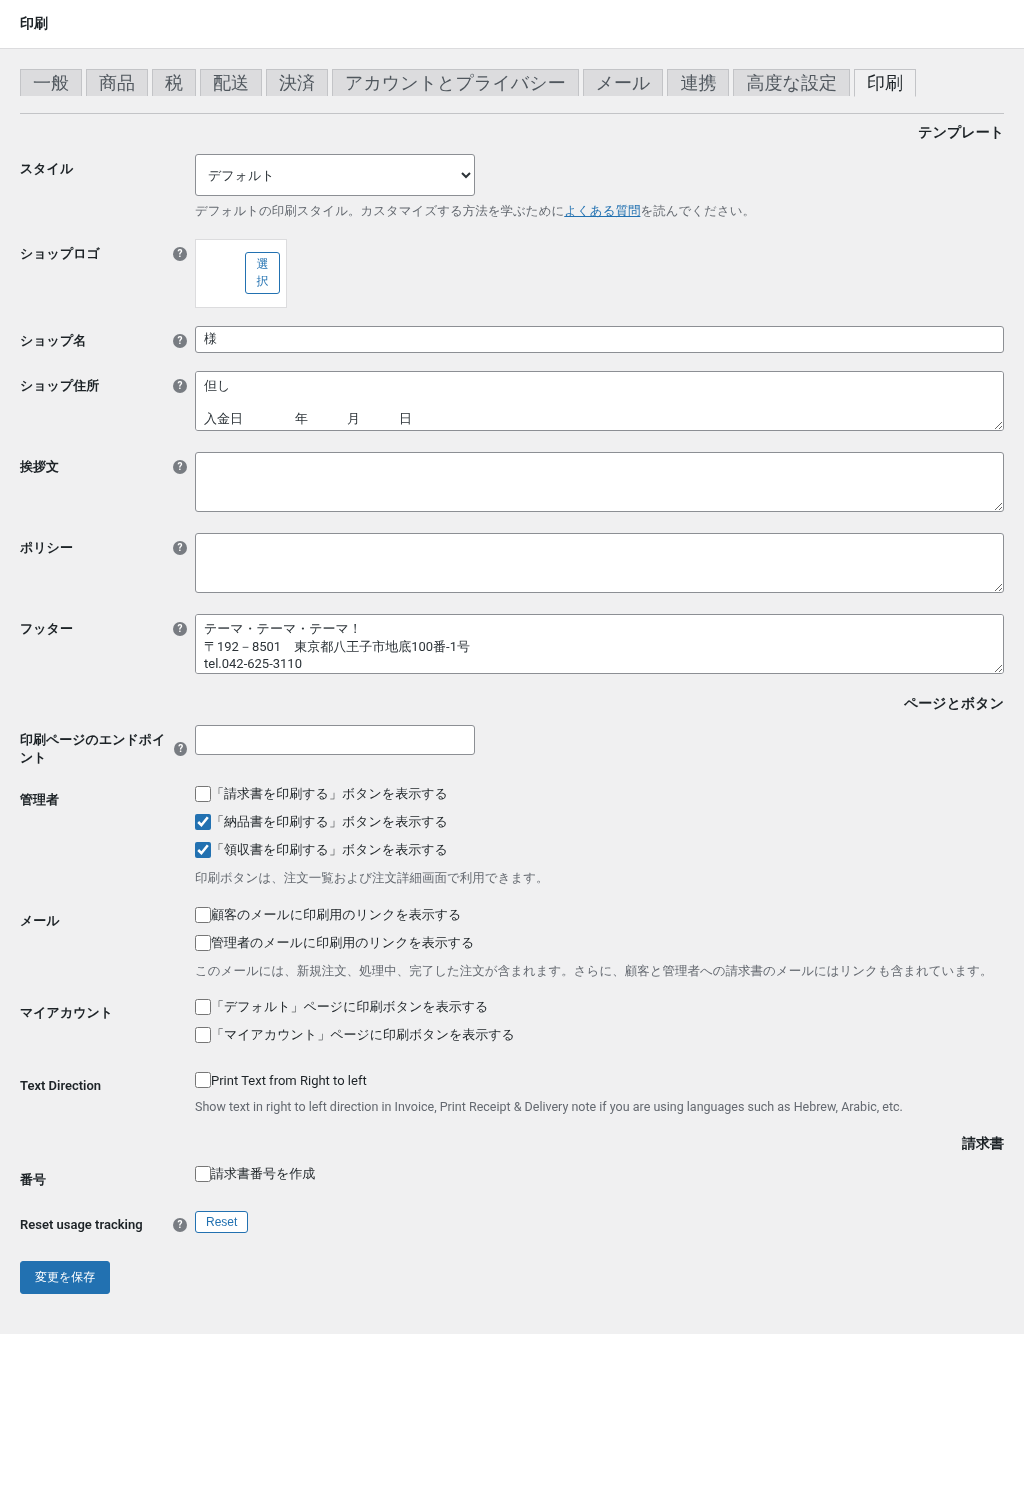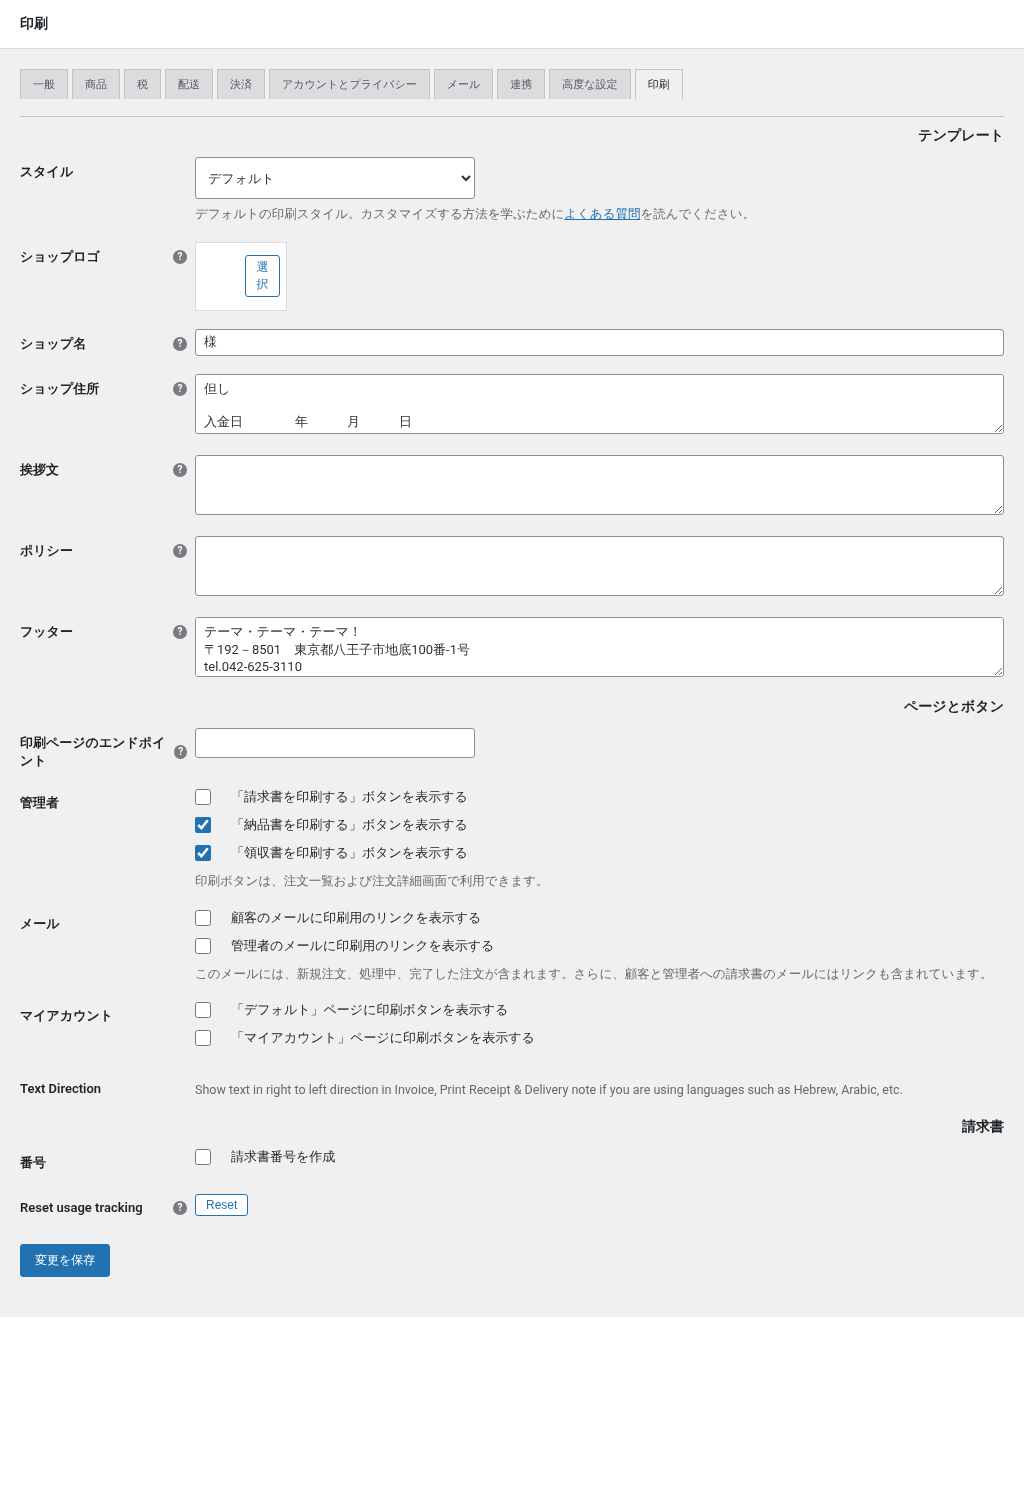--- a/index.html
+++ b/index.html
@@ -1,40 +1,40 @@
 <!DOCTYPE html>
 <html><head>
 <meta charset="utf-8">
 <style>
   * { box-sizing: border-box; margin: 0; padding: 0; }
   body { font-family: -apple-system, BlinkMacSystemFont, "Segoe UI", Roboto, sans-serif; font-size: 13px; color: #1d2327; background: #fff; width: 1024px; }
   .header { padding: 15px 20px; border-bottom: 1px solid #dcdcde; background: #fff; }
   .header h1 { font-size: 14px; font-weight: 600; }
   .content-wrap { background: #f0f0f1; padding: 20px 20px 40px 20px; }
   .tabs { display: flex; gap: 4px; margin-bottom: 18px; }
-  .tab { background: #dcdcde; border: 1px solid #c3c4c7; padding: 7px 12px; font-size: 11px; color: #50575e; cursor: pointer; border-bottom: none; }
+  .tab { background: #dcdcde; border: 1px solid #c3c4c7; padding: 1px 12px; font-size: 18px; color: #50575e; cursor: pointer; border-bottom: none; }
   .tab.active { background: #f0f0f1; border-bottom: 1px solid #f0f0f1; color: #1d2327; margin-bottom: -1px; }
   .tab-border { border-bottom: 1px solid #c3c4c7; margin-top: -1px; }
   h2.section { font-size: 14px; font-weight: 600; margin: 10px 0 12px 0; text-align: right; }
   .intro { font-size: 12.5px; margin-bottom: 22px; color: #3c434a; }
   .intro a, .help-text a { color: #2271b1; text-decoration: underline; }
   .form-row { display: flex; align-items: flex-start; margin-bottom: 18px; }
   .form-label { width: 175px; font-size: 13px; font-weight: 600; padding-top: 6px; display: flex; align-items: center; justify-content: space-between; padding-right: 8px; }
   .form-field { flex: 1; }
   .help-icon { display: inline-block; width: 14px; height: 14px; background: #787c82; color: #fff; border-radius: 50%; font-size: 10px; text-align: center; line-height: 14px; font-weight: bold; cursor: help; }
   select, input[type="text"], textarea { border: 1px solid #8c8f94; border-radius: 3px; padding: 5px 8px; font-size: 13px; background: #fff; font-family: inherit; color: #2c3338; }
   select { width: 280px; height: 42px; }
   input.full, textarea.full { width: 100%; }
   textarea.full { min-height: 60px; resize: vertical; }
   textarea.tall { min-height: 60px; }
   .help-text { font-size: 12.5px; color: #646970; margin-top: 6px; line-height: 1.5; }
   .logo-box { background: #fff; border: 1px solid #dcdcde; width: 92px; padding: 6px; display: flex; flex-direction: row; align-items: center; }
   .logo-preview { height: 55px; width: 100%; }
   .btn-outline { border: 1px solid #2271b1; color: #2271b1; background: #fff; padding: 3px 10px; font-size: 12px; border-radius: 3px; cursor: pointer; }
-  .checkbox-row { display: flex; align-items: center; gap: 20px; margin-bottom: 10px; font-size: 13px; }
+  .checkbox-row { display: flex; align-items: center; gap: 0; margin-bottom: 10px; font-size: 13px; }
   .checkbox-row input[type="checkbox"] { width: 16px; height: 16px; accent-color: #2271b1; cursor: pointer; }
   .btn-primary { background: #2271b1; color: #fff; border: 1px solid #2271b1; padding: 7px 14px; font-size: 12px; border-radius: 3px; cursor: pointer; font-weight: 400; margin-top: 10px; text-align: right; }
   input.mid { width: 280px; height: 30px; }
 </style>
 </head>
 <body>
 
 <div class="header">
   <h1>印刷</h1>
 </div>
@@ -187,20 +187,24 @@
           <span>「マイアカウント」ページに印刷ボタンを表示する</span>
         </label>
     </div>
   </div>
 
   <div class="form-row">
     <div class="form-label">
         <span>Text Direction</span>
       </div>
     <div class="form-field">
+      <label class="checkbox-row">
+          <input type="checkbox" style="">
+          <span>Print Text from Right to left</span>
+        </label>
       <div class="help-text">Show text in right to left direction in Invoice, Print Receipt &amp; Delivery note if you are using languages such as Hebrew, Arabic, etc.</div>
     </div>
   </div>
 
   <h2 class="section">請求書</h2>
 
   <div class="form-row">
     <div class="form-label">
         <span>番号</span>
       </div>

